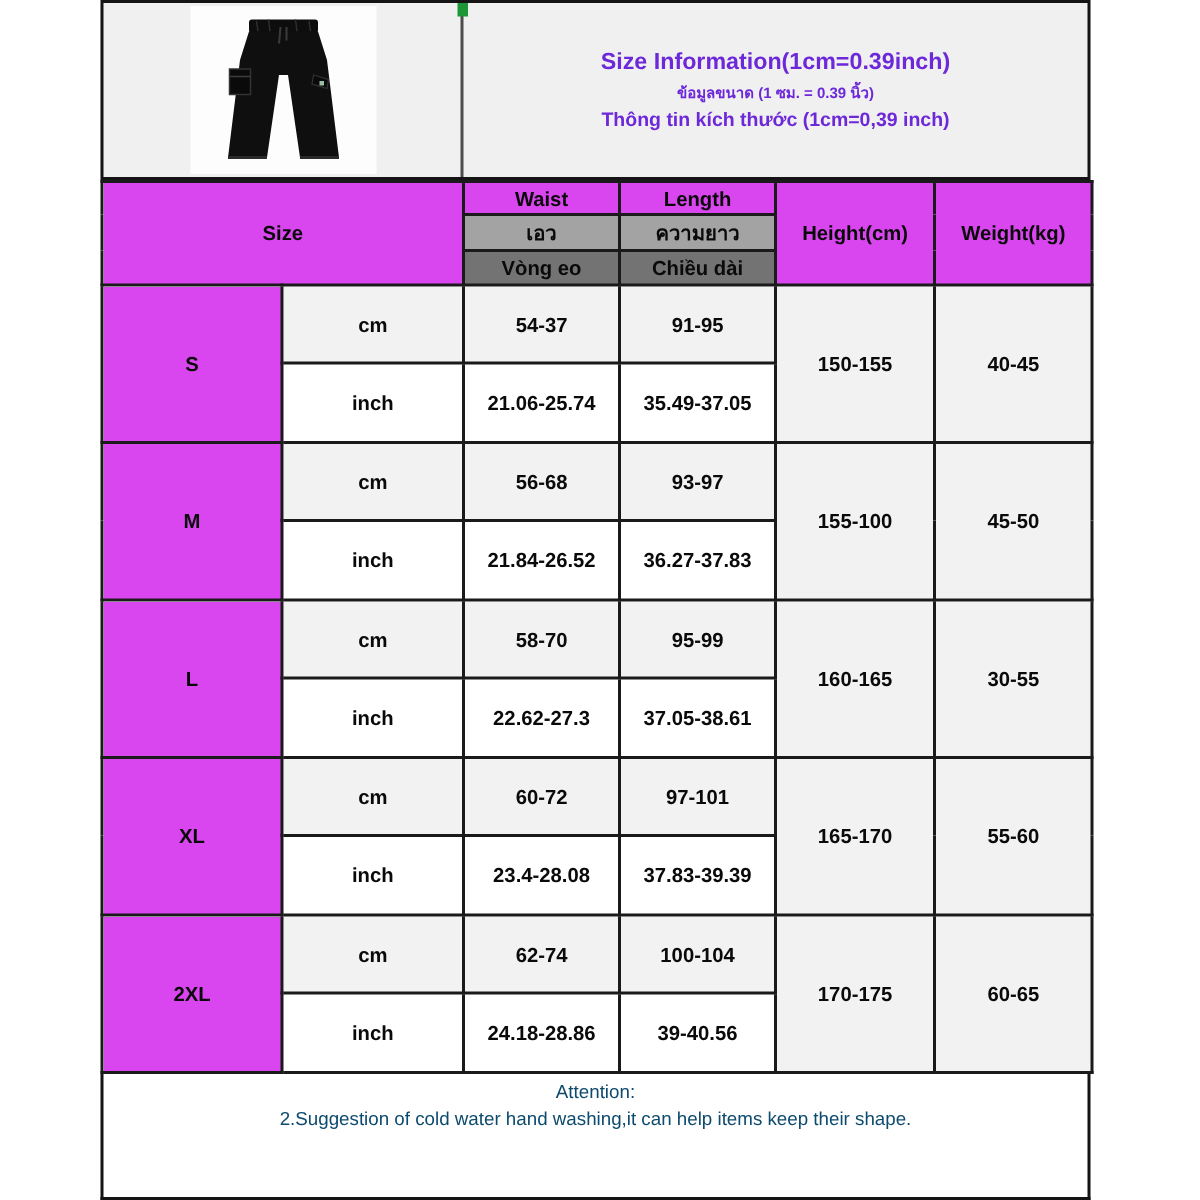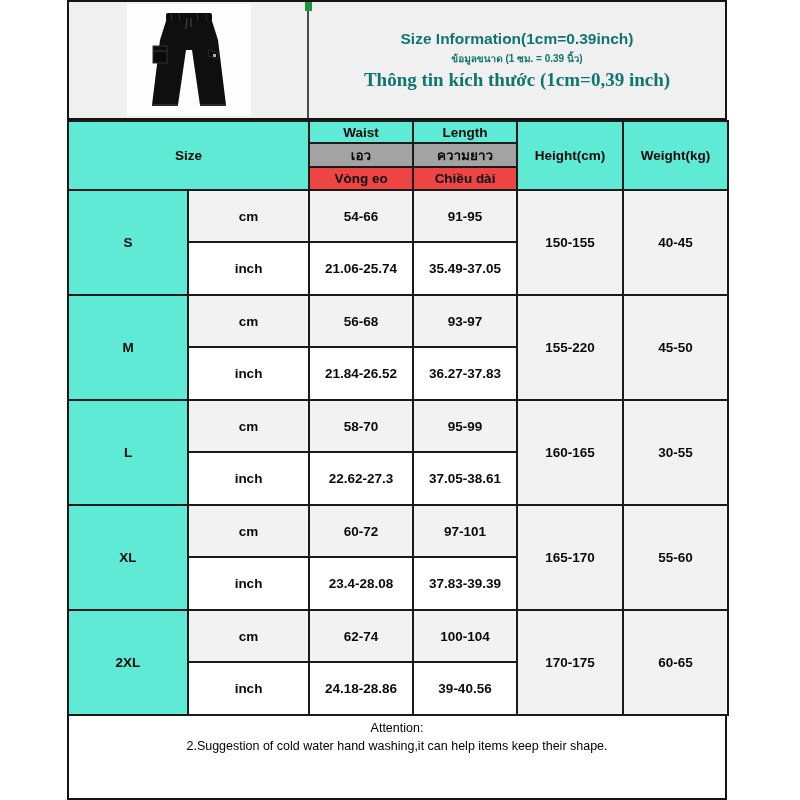--- a/index.html
+++ b/index.html
@@ -13,53 +13,53 @@
   .top-box{
     position:relative;height:116px;border:2px solid #141414;background:#f0f0f0;
     display:flex;box-sizing:content-box;
   }
   .photo-cell{position:relative;width:238px;border-right:2px solid #4d4d4d;}
   .green-tick{position:absolute;right:-5px;top:0;width:7px;height:9px;background:#1d9638;z-index:3;}
   .photo{position:absolute;left:58px;top:2px;width:124px;height:112px;background:#fdfdfd;}
   .photo svg{display:block;width:100%;height:100%;}
   .title-cell{
     flex:1;display:flex;flex-direction:column;justify-content:center;align-items:center;
-    gap:3px;font-weight:700;color:#0f766e;text-align:center;
+    gap:3px;font-weight:700;color:#6d28d9;text-align:center;
   }
   .t-en{font-size:15.5px;}
   .t-th{font-size:10px;}
-  .t-vi{font-size:19px;font-family:Liberation Serif, serif;}
+  .t-vi{font-size:13px;}
 
   
   table.size-table{border-collapse:collapse;table-layout:fixed;width:660px;}
   .size-table th,.size-table td{
     border:2px solid #1a1a1a;text-align:center;vertical-align:middle;
     font-weight:700;font-size:13.5px;color:#0a0a0a;padding:0;overflow:hidden;
   }
   .hrow1{height:22px;}.hrow2{height:22px;}.hrow3{height:23px;}
   .hrow2 th,.hrow3 th{border-top-width:1px;}
   .cm-row{height:52px;}
   .inch-row{height:53px;}
   .inch-row td{border-top-width:1px;}
   .corner{font-size:22px;}
   .size-letter{font-size:15px;}
-  .bg-dark{background:#5eead4;}
+  .bg-dark{background:#d946ef;}
   .bg-mid{background:#a3a3a3;}
-  .bg-light{background:#ef4444;margin-left:29px;}
+  .bg-light{background:#737373;margin-left:29px;}
   .bg-cm{background:#f2f2f2;}
   .bg-white{background:#ffffff;}
   .hdr-en{font-size:13px;}
   .hdr-th{font-size:12.5px;}
   .hdr-vi{font-size:13.5px;}
 
   
   .attention-box{
     box-sizing:border-box;height:84px;border:2px solid #141414;border-top:0;
     background:#ffffff;text-align:center;font-size:12.5px;line-height:1.42;
-    padding:4px 10px;color:#000000;
+    padding:4px 10px;color:#0c4a6e;
   }
 </style>
 </head>
 <body>
 
 <div class="sheet">
 
   <div class="top-box">
     <div class="photo-cell">
       <span class="green-tick"></span>
@@ -112,37 +112,37 @@
         <th class="bg-mid hdr-th">ความยาว</th>
       </tr>
       <tr class="hrow3">
         <th class="bg-light hdr-vi">Vòng eo</th>
         <th class="bg-light hdr-vi">Chiều dài</th>
       </tr>
 
       <tr class="cm-row">
         <td rowspan="2" class="bg-dark size-letter">S</td>
         <td class="bg-cm">cm</td>
-        <td class="bg-cm">54-66</td>
+        <td class="bg-cm">54-37</td>
         <td class="bg-cm">91-95</td>
         <td rowspan="2" class="bg-cm">150-155</td>
         <td rowspan="2" class="bg-cm">40-45</td>
       </tr>
       <tr class="inch-row">
         <td class="bg-white">inch</td>
         <td class="bg-white">21.06-25.74</td>
         <td class="bg-white">35.49-37.05</td>
       </tr>
 
       <tr class="cm-row">
         <td rowspan="2" class="bg-dark size-letter">M</td>
         <td class="bg-cm">cm</td>
         <td class="bg-cm">56-68</td>
         <td class="bg-cm">93-97</td>
-        <td rowspan="2" class="bg-cm">155-220</td>
+        <td rowspan="2" class="bg-cm">155-100</td>
         <td rowspan="2" class="bg-cm">45-50</td>
       </tr>
       <tr class="inch-row">
         <td class="bg-white">inch</td>
         <td class="bg-white">21.84-26.52</td>
         <td class="bg-white">36.27-37.83</td>
       </tr>
 
       <tr class="cm-row">
         <td rowspan="2" class="bg-dark size-letter">L</td>

